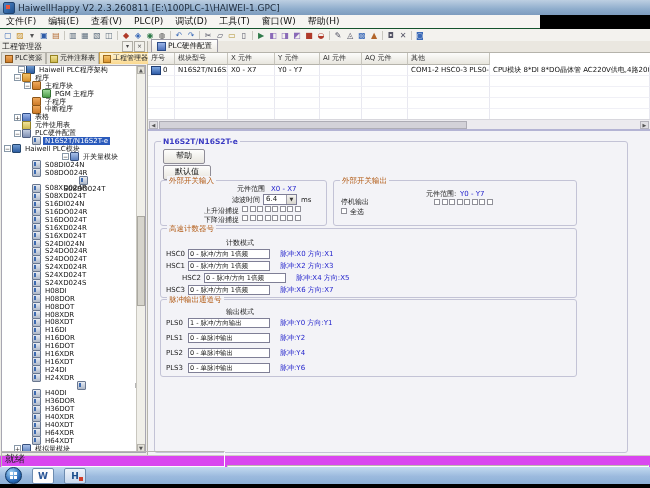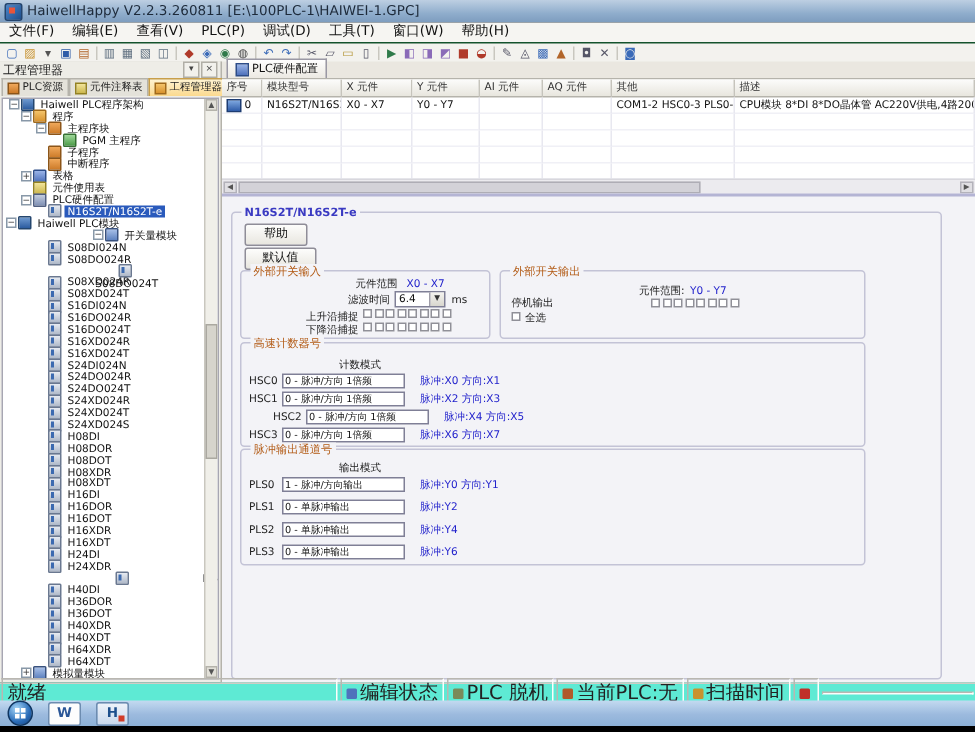--- a/index.html
+++ b/index.html
@@ -6,21 +6,21 @@
   body{width:650px;height:488px;position:relative;overflow:hidden;background:#000;
        font-family:"DejaVu Sans",sans-serif;-webkit-font-smoothing:none;cursor:default}
   .abs{position:absolute}
   
   #titlebar{left:0;top:0;width:650px;height:15px;background:linear-gradient(#bdcfe2,#8fadcc 60%,#7d9cbe);
             display:flex;align-items:center;font-size:9px;color:#1d2a3a;white-space:nowrap}
   #app-icon{width:10px;height:10px;margin:0 3px;background:linear-gradient(135deg,#4f86c8,#1d4f8c);
             border:1px solid #23446e;border-radius:2px;position:relative}
   #app-icon::after{content:"";position:absolute;left:2px;top:2px;width:4px;height:4px;background:#e8553a}
   
-  #menubar{left:0;top:15px;width:650px;height:13px;background:#f6f5f2;border-bottom:6px solid #14532d;
+  #menubar{left:0;top:15px;width:540px;height:13px;background:#f6f5f2;border-bottom:6px solid #14532d;
            display:flex;align-items:center;font-size:9px;color:#111}
   .menu-item{padding:0 6px;height:13px;line-height:13px}
   
   #toolbar{left:0;top:29px;width:650px;height:12px;background:#f3f2ee;border-bottom:1px solid #d9d7cf;
            display:flex;align-items:center;padding-left:2px}
   .tbtn{width:12px;height:11px;display:flex;align-items:center;justify-content:center;font-size:8px;line-height:11px}
   .tsep{width:1px;height:9px;background:#c9c7bf;margin:0 2px}
   
   #leftpanel{left:0;top:41px;width:148px;height:414px;background:#eeede7;border-right:1px solid #b5b3ab;box-sizing:border-box}
   #lp-header{height:11px;display:flex;align-items:center;font-size:8px;color:#222;padding:0 2px}
@@ -90,22 +90,22 @@
           font-size:7px;line-height:9px;padding-left:2px;color:#111}
   .select .dd{position:absolute;right:0;top:0;width:9px;height:9px;background:linear-gradient(#f4f3ef,#d8d6ce);
               border-left:1px solid #9f9da8;font-size:5px;line-height:9px;text-align:center;color:#333}
   .cfgrow{position:absolute;height:10px;display:flex;align-items:center}
   .cfgrow .nm{font-size:7px;width:22px;color:#222}
   .cfgrow input{width:82px;height:10px;box-sizing:border-box;border:1px solid #7f7f96;background:#fff;
                 font-size:6.5px;font-family:"DejaVu Sans",sans-serif;padding:0 1px;color:#111}
   .cfgrow .map{font-size:7px;margin-left:10px;color:#2222cc;white-space:nowrap}
   .hdr{position:absolute;font-size:7px;color:#222}
   
-  #statusbar{left:0;top:455px;width:650px;height:12px;background:#5eead4;border-top:1px solid #cfcdc5;
-             display:flex;align-items:center;font-size:13px;color:#222}
+  #statusbar{left:0;top:455px;width:650px;height:12px;background:#d946ef;border-top:1px solid #cfcdc5;
+             display:flex;align-items:flex-end;font-size:10px;color:#222}
   .seg{border:1px solid;border-color:#b9b7b1 #fdfdfc #fdfdfc #b9b7b1;margin:1px 1px;display:flex;align-items:center;
        padding:0 3px;white-space:nowrap;box-sizing:border-box}
   .seg .sic{width:7px;height:7px;margin-right:2px;border-radius:1px}
   
   #taskbar{left:0;top:467px;width:650px;height:17px;background:linear-gradient(#c3daf0,#9cbade 55%,#8cb0d6);
            display:flex;align-items:center}
   #start-orb{width:15px;height:15px;border-radius:50%;margin-left:5px;position:relative;
              background:radial-gradient(circle at 35% 30%,#a8d8f8,#2a6cb8 60%,#143f78);border:1px solid #0f3560}
   #orb-flag{position:absolute;left:4px;top:4px;width:3px;height:3px;background:#fff;
             box-shadow:4px 0 0 #fff,0 4px 0 #fff,4px 4px 0 #fff}
@@ -194,21 +194,21 @@
         <span class="ti ti-note"></span>
         <span>元件注释表</span>
       </div>
       <div class="lp-tab active">
         <span class="ti ti-folder"></span>
         <span>工程管理器</span>
       </div>
     </div>
   <div id="tree">
     <div id="tree-rows">
-        <div class="trow" style="padding-left: 4px;">
+        <div class="trow" style="padding-left: 16px;">
           <span class="expander">−</span>
           <span class="ticon ti-app"></span>
           <span class="tlabel">Haiwell PLC程序架构</span>
         </div>
         <div class="trow" style="padding-left: 12px;">
           <span class="expander">−</span>
           <span class="ticon ti-folder"></span>
           <span class="tlabel">程序</span>
         </div>
         <div class="trow" style="padding-left: 22px;">
@@ -469,21 +469,20 @@
 
 <div id="table" class="abs">
   <div class="grid" id="thead">
       <div class="th">序号</div>
       <div class="th">模块型号</div>
       <div class="th">X 元件</div>
       <div class="th">Y 元件</div>
       <div class="th">AI 元件</div>
       <div class="th">AQ 元件</div>
       <div class="th">其他</div>
-      <div class="th">描述</div>
     </div>
   <div id="tbody">
       <div class="grid">
         <div class="td">
           <span class="mod-ico"></span>
           <span>0</span>
         </div>
         <div class="td">
           <span>N16S2T/N16S2T-e</span>
         </div>
@@ -667,41 +666,20 @@
           <span class="map">脉冲:Y6</span>
         </div>
       </div>
   </div>
 </div>
 
 <div id="statusbar" class="abs">
   <div class="seg" style="width:224px">
     <span>就绪</span>
   </div>
-  <div id="status-items" style="display:flex">
-      <div class="seg">
-        <span class="sic" style="background: rgb(79, 114, 188);"></span>
-        <span>编辑状态</span>
-      </div>
-      <div class="seg">
-        <span class="sic" style="background: rgb(122, 138, 90);"></span>
-        <span>PLC 脱机</span>
-      </div>
-      <div class="seg">
-        <span class="sic" style="background: rgb(176, 90, 42);"></span>
-        <span>当前PLC:无</span>
-      </div>
-      <div class="seg">
-        <span class="sic" style="background: rgb(200, 146, 46);"></span>
-        <span>扫描时间</span>
-      </div>
-      <div class="seg">
-        <span class="sic" style="background: rgb(192, 48, 40);"></span>
-      </div>
-    </div>
   <div class="seg" style="flex:1"></div>
 </div>
 
 <div id="taskbar" class="abs">
   <div id="start-orb">
       <span id="orb-flag"></span>
     </div>
   <div class="task-icon" id="word-icon">W</div>
   <div class="task-icon" id="haiwell-icon">H</div>
 </div>

